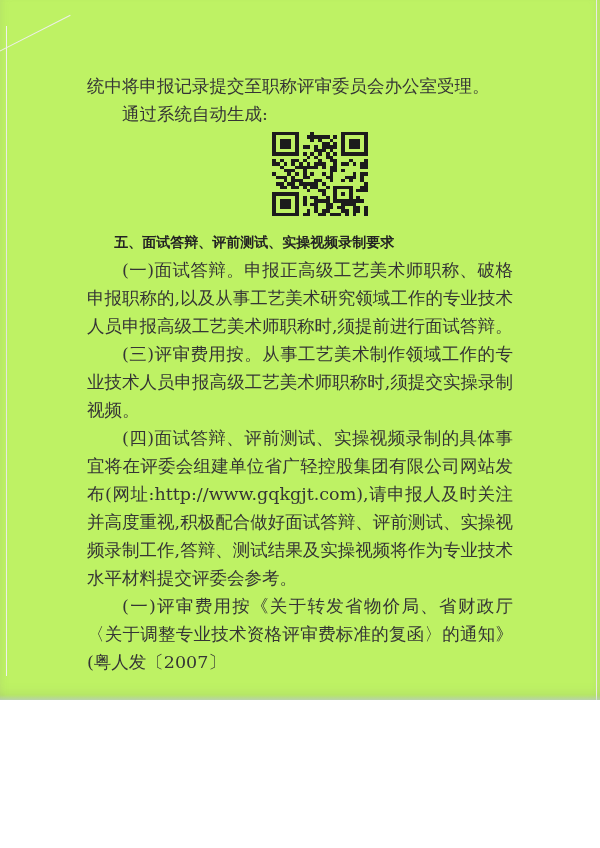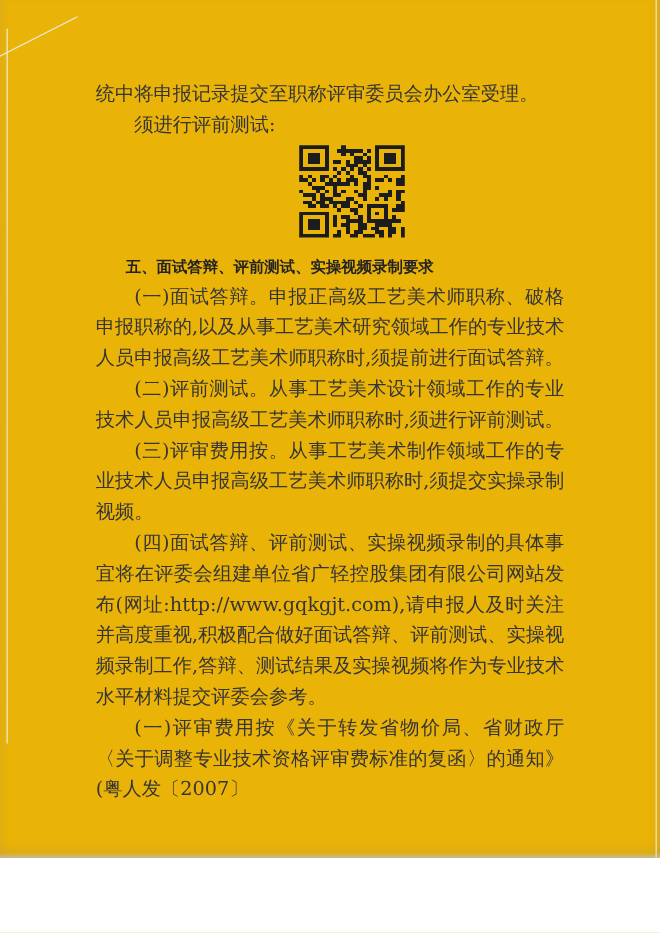--- a/index.html
+++ b/index.html
@@ -1,18 +1,18 @@
 <!DOCTYPE html>
 <html><head>
 <meta charset="utf-8">
 <style>
   html,body { margin:0; padding:0; background:#ffffff; }
   .page {
-    position:relative; width:600px; height:780px; overflow:hidden;
-    background:#eab308;
+    position:relative; width:600px; height:700px; overflow:hidden;
+    background:#bef264;
     font-family:"DejaVu Serif","Liberation Serif",serif;
     color:#353535;
     box-shadow: inset 0 -12px 16px -13px rgba(110,120,130,.45),
                 inset -8px 0 12px -10px rgba(140,140,140,.30),
                 inset 8px 0 12px -10px rgba(145,145,145,.20);
   }
   .text-column {
     position:absolute; left:87px; top:72px; width:426px;
     font-size:17.5px; line-height:28px;
     text-align:justify; text-justify:inter-character;
@@ -49,33 +49,32 @@
 
 <div class="page">
 
   <div class="scratch"></div>
   <div class="edge-line-left"></div>
   <div class="edge-line-right"></div>
 
   <div class="text-column">
     <p class="body-p no-indent">统中将申报记录提交至职称评审委员会办公室受理。</p>
 
-    <p class="body-p">须进行评前测试:</p>
+    <p class="body-p">通过系统自动生成:</p>
 
     <div class="qr-wrap">
       <svg id="qr-svg" viewBox="0 0 25 25" preserveAspectRatio="none" shape-rendering="crispEdges" xmlns="http://www.w3.org/2000/svg">
         <path id="qr-path" d="M10 0h1v1h-1zM9 1h1v1h-1zM10 1h1v1h-1zM11 1h1v1h-1zM12 1h1v1h-1zM13 1h1v1h-1zM14 1h1v1h-1zM16 1h1v1h-1zM10 2h1v1h-1zM12 2h1v1h-1zM15 2h1v1h-1zM13 3h1v1h-1zM14 3h1v1h-1zM16 3h1v1h-1zM8 4h1v1h-1zM9 4h1v1h-1zM11 4h1v1h-1zM13 4h1v1h-1zM14 4h1v1h-1zM15 4h1v1h-1zM16 4h1v1h-1zM11 5h1v1h-1zM12 5h1v1h-1zM13 5h1v1h-1zM15 5h1v1h-1zM9 7h1v1h-1zM11 7h1v1h-1zM14 7h1v1h-1zM15 7h1v1h-1zM0 8h1v1h-1zM2 8h1v1h-1zM5 8h1v1h-1zM8 8h1v1h-1zM12 8h1v1h-1zM15 8h1v1h-1zM16 8h1v1h-1zM20 8h1v1h-1zM24 8h1v1h-1zM0 9h1v1h-1zM1 9h1v1h-1zM3 9h1v1h-1zM5 9h1v1h-1zM7 9h1v1h-1zM9 9h1v1h-1zM11 9h1v1h-1zM12 9h1v1h-1zM13 9h1v1h-1zM16 9h1v1h-1zM18 9h1v1h-1zM19 9h1v1h-1zM21 9h1v1h-1zM23 9h1v1h-1zM24 9h1v1h-1zM2 10h1v1h-1zM7 10h1v1h-1zM8 10h1v1h-1zM9 10h1v1h-1zM10 10h1v1h-1zM11 10h1v1h-1zM13 10h1v1h-1zM15 10h1v1h-1zM16 10h1v1h-1zM23 10h1v1h-1zM24 10h1v1h-1zM3 11h1v1h-1zM4 11h1v1h-1zM5 11h1v1h-1zM8 11h1v1h-1zM15 11h1v1h-1zM16 11h1v1h-1zM18 11h1v1h-1zM0 12h1v1h-1zM4 12h1v1h-1zM8 12h1v1h-1zM10 12h1v1h-1zM13 12h1v1h-1zM15 12h1v1h-1zM21 12h1v1h-1zM23 12h1v1h-1zM24 12h1v1h-1zM1 13h1v1h-1zM2 13h1v1h-1zM3 13h1v1h-1zM5 13h1v1h-1zM8 13h1v1h-1zM9 13h1v1h-1zM14 13h1v1h-1zM15 13h1v1h-1zM19 13h1v1h-1zM20 13h1v1h-1zM21 13h1v1h-1zM23 13h1v1h-1zM3 14h1v1h-1zM5 14h1v1h-1zM7 14h1v1h-1zM11 14h1v1h-1zM12 14h1v1h-1zM15 14h1v1h-1zM18 14h1v1h-1zM20 14h1v1h-1zM23 14h1v1h-1zM1 15h1v1h-1zM2 15h1v1h-1zM4 15h1v1h-1zM5 15h1v1h-1zM7 15h1v1h-1zM8 15h1v1h-1zM9 15h1v1h-1zM10 15h1v1h-1zM11 15h1v1h-1zM13 15h1v1h-1zM24 15h1v1h-1zM2 16h1v1h-1zM3 16h1v1h-1zM5 16h1v1h-1zM8 16h1v1h-1zM10 16h1v1h-1zM11 16h1v1h-1zM14 16h1v1h-1zM23 16h1v1h-1zM24 16h1v1h-1zM9 17h1v1h-1zM12 17h1v1h-1zM13 17h1v1h-1zM22 17h1v1h-1zM23 17h1v1h-1zM24 17h1v1h-1zM13 18h1v1h-1zM8 19h1v1h-1zM10 19h1v1h-1zM11 19h1v1h-1zM14 19h1v1h-1zM22 19h1v1h-1zM8 20h1v1h-1zM11 20h1v1h-1zM12 20h1v1h-1zM13 20h1v1h-1zM14 20h1v1h-1zM21 20h1v1h-1zM22 20h1v1h-1zM23 20h1v1h-1zM8 21h1v1h-1zM10 21h1v1h-1zM11 21h1v1h-1zM14 21h1v1h-1zM15 21h1v1h-1zM18 21h1v1h-1zM19 21h1v1h-1zM20 21h1v1h-1zM21 21h1v1h-1zM11 22h1v1h-1zM14 22h1v1h-1zM15 22h1v1h-1zM17 22h1v1h-1zM18 22h1v1h-1zM21 22h1v1h-1zM22 22h1v1h-1zM24 22h1v1h-1zM9 23h1v1h-1zM11 23h1v1h-1zM13 23h1v1h-1zM14 23h1v1h-1zM18 23h1v1h-1zM19 23h1v1h-1zM21 23h1v1h-1zM22 23h1v1h-1zM24 23h1v1h-1zM8 24h1v1h-1zM9 24h1v1h-1zM12 24h1v1h-1zM13 24h1v1h-1zM15 24h1v1h-1zM16 24h1v1h-1zM17 24h1v1h-1zM19 24h1v1h-1zM21 24h1v1h-1zM24 24h1v1h-1zM0 0h7v7h-7zM1 1h5v5h-5zM2 2h3v3h-3zM18 0h7v7h-7zM19 1h5v5h-5zM20 2h3v3h-3zM0 18h7v7h-7zM1 19h5v5h-5zM2 20h3v3h-3zM16 16h5v5h-5zM17 17h3v3h-3zM18 18h1v1h-1zM8 6h1v1h-1zM6 8h1v1h-1zM10 6h1v1h-1zM6 10h1v1h-1zM12 6h1v1h-1zM6 12h1v1h-1zM14 6h1v1h-1zM6 14h1v1h-1zM16 6h1v1h-1zM6 16h1v1h-1z" fill="#1c1c1c" fill-rule="evenodd"></path>
       </svg>
     </div>
 
 
     <h2 class="heading">五、面试答辩、评前测试、实操视频录制要求</h2>
 
     <p class="body-p">(一)面试答辩。申报正高级工艺美术师职称、破格申报职称的,以及从事工艺美术研究领域工作的专业技术人员申报高级工艺美术师职称时,须提前进行面试答辩。</p>
-    <p class="body-p">(二)评前测试。从事工艺美术设计领域工作的专业技术人员申报高级工艺美术师职称时,须进行评前测试。</p>
     <p class="body-p">(三)评审费用按。从事工艺美术制作领域工作的专业技术人员申报高级工艺美术师职称时,须提交实操录制视频。</p>
     <p class="body-p">(四)面试答辩、评前测试、实操视频录制的具体事宜将在评委会组建单位省广轻控股集团有限公司网站发布(网址:http://www.gqkgjt.com),请申报人及时关注并高度重视,积极配合做好面试答辩、评前测试、实操视频录制工作,答辩、测试结果及实操视频将作为专业技术水平材料提交评委会参考。</p>
 
 
     <p class="body-p">(一)评审费用按《关于转发省物价局、省财政厅〈关于调整专业技术资格评审费标准的复函〉的通知》(粤人发〔2007〕</p>
   </div>
 
   <div class="page-number">— 5 —</div>
 
   <div class="bottom-arc"></div>

